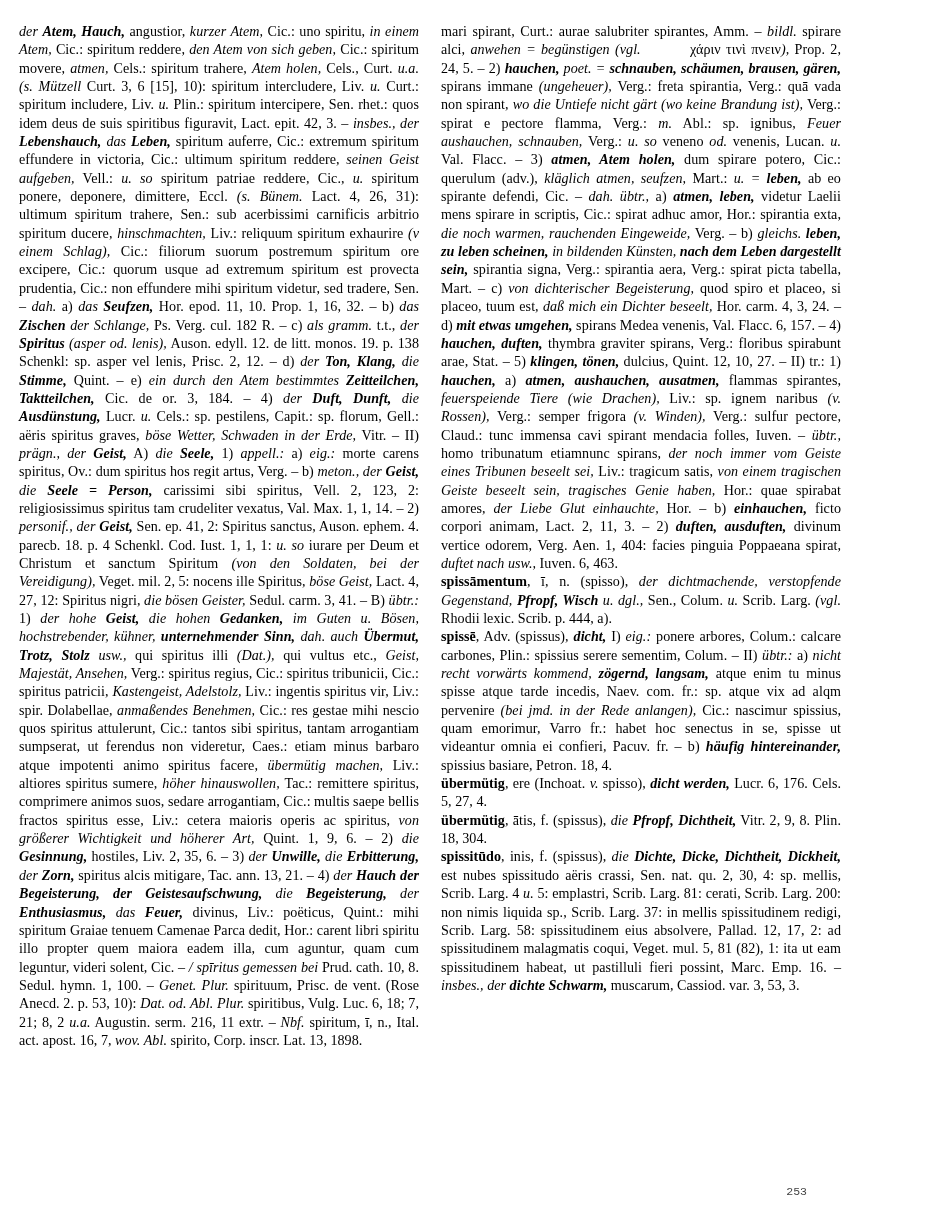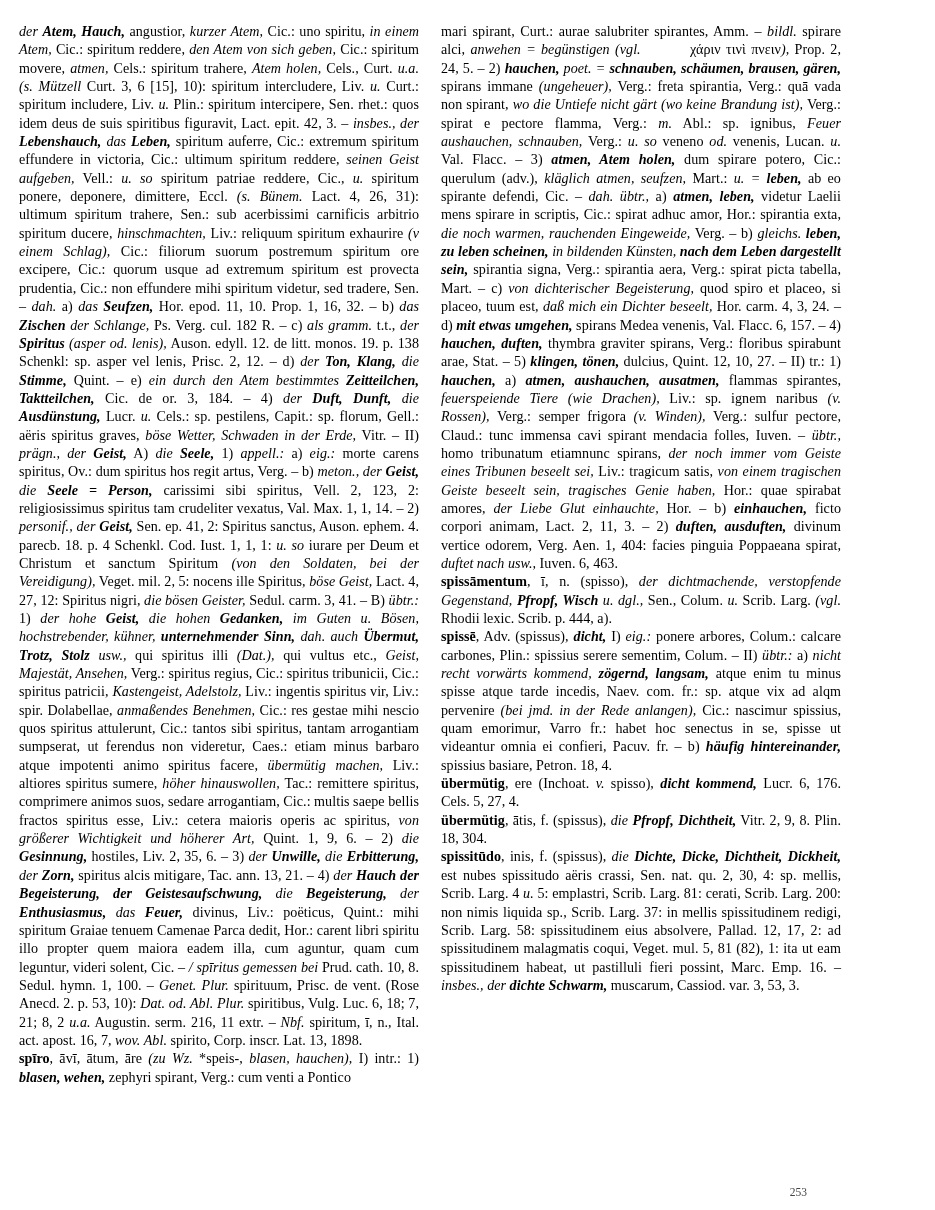--- a/index.html
+++ b/index.html
@@ -52,39 +52,38 @@
   i   { font-style: italic; font-weight: normal; }
   .bi { font-weight: bold; font-style: italic; }
   .hw { font-weight: bold; font-style: normal; }
   .grk { font-family: Liberation Serif, serif; font-style: normal; margin-left: 44px; }
   #folio {
     position: absolute;
     right: 22px;
     bottom: 12px;
     font-size: 11.5px;
     color: #444444;
-    font-family: Liberation Serif, serif;
+    font-family: Liberation Mono, monospace;
     text-align: right;
   }
 </style>
 </head>
 <body>
 
 <div id="page">
   <div id="columns">
 
     <div class="column">
       <p class="para"><i>der </i><span class="bi">Atem, Hauch,</span> angustior, <i>kurzer Atem,</i> Cic.: uno spiritu, <i>in einem Atem,</i> Cic.: spiritum reddere, <i>den Atem von sich geben,</i> Cic.: spiritum movere, <i>atmen,</i> Cels.: spiritum trahere, <i>Atem holen,</i> Cels., Curt. <i>u.a. (s. Mützell</i> Curt. 3, 6 [15], 10): spiritum intercludere, Liv. <i>u.</i> Curt.: spiritum includere, Liv. <i>u.</i> Plin.: spiritum intercipere, Sen. rhet.: quos idem deus de suis spiritibus figuravit, Lact. epit. 42, 3. – <i>insbes., der </i><span class="bi">Lebenshauch, </span><i>das </i><span class="bi">Leben,</span> spiritum auferre, Cic.: extremum spiritum effundere in victoria, Cic.: ultimum spiritum reddere, <i>seinen Geist aufgeben,</i> Vell.: <i>u. so</i> spiritum patriae reddere, Cic., <i>u.</i> spiritum ponere, deponere, dimittere, Eccl. <i>(s. Bünem.</i> Lact. 4, 26, 31): ultimum spiritum trahere, Sen.: sub acerbissimi carnificis arbitrio spiritum ducere, <i>hinschmachten,</i> Liv.: reliquum spiritum exhaurire <i>(v einem Schlag),</i> Cic.: filiorum suorum postremum spiritum ore excipere, Cic.: quorum usque ad extremum spiritum est provecta prudentia, Cic.: non effundere mihi spiritum videtur, sed tradere, Sen. – <i>dah.</i> a) <i>das </i><span class="bi">Seufzen,</span> Hor. epod. 11, 10. Prop. 1, 16, 32. – b) <i>das </i><span class="bi">Zischen</span><i> der Schlange,</i> Ps. Verg. cul. 182 R. – c) <i>als gramm.</i> t.t., <i>der </i><span class="bi">Spiritus</span><i> (asper od. lenis),</i> Auson. edyll. 12. de litt. monos. 19. p. 138 Schenkl: sp. asper vel lenis, Prisc. 2, 12. – d) <i>der </i><span class="bi">Ton, Klang,</span><i> die </i><span class="bi">Stimme,</span> Quint. – e) <i>ein durch den Atem bestimmtes </i><span class="bi">Zeitteilchen, Taktteilchen,</span> Cic. de or. 3, 184. – 4) <i>der </i><span class="bi">Duft, Dunft,</span><i> die </i><span class="bi">Ausdünstung,</span> Lucr. <i>u.</i> Cels.: sp. pestilens, Capit.: sp. florum, Gell.: aëris spiritus graves, <i>böse Wetter, Schwaden in der Erde,</i> Vitr. – II) <i>prägn., der </i><span class="bi">Geist,</span> A) <i>die </i><span class="bi">Seele,</span> 1) <i>appell.:</i> a) <i>eig.:</i> morte carens spiritus, Ov.: dum spiritus hos regit artus, Verg. – b) <i>meton., der </i><span class="bi">Geist,</span><i> die </i><span class="bi">Seele = Person,</span> carissimi sibi spiritus, Vell. 2, 123, 2: religiosissimus spiritus tam crudeliter vexatus, Val. Max. 1, 1, 14. – 2) <i>personif., der </i><span class="bi">Geist,</span> Sen. ep. 41, 2: Spiritus sanctus, Auson. ephem. 4. parecb. 18. p. 4 Schenkl. Cod. Iust. 1, 1, 1: <i>u. so</i> iurare per Deum et Christum et sanctum Spiritum <i>(von den Soldaten, bei der Vereidigung),</i> Veget. mil. 2, 5: nocens ille Spiritus, <i>böse Geist,</i> Lact. 4, 27, 12: Spiritus nigri, <i>die bösen Geister,</i> Sedul. carm. 3, 41. – B) <i>übtr.:</i> 1) <i>der hohe </i><span class="bi">Geist,</span><i> die hohen </i><span class="bi">Gedanken,</span><i> im Guten u. Bösen, hochstrebender, kühner, </i><span class="bi">unternehmender Sinn,</span><i> dah. auch </i><span class="bi">Übermut, Trotz, Stolz</span><i> usw.,</i> qui spiritus illi <i>(Dat.),</i> qui vultus etc., <i>Geist, Majestät, Ansehen,</i> Verg.: spiritus regius, Cic.: spiritus tribunicii, Cic.: spiritus patricii, <i>Kastengeist, Adelstolz,</i> Liv.: ingentis spiritus vir, Liv.: spir. Dolabellae, <i>anmaßendes Benehmen,</i> Cic.: res gestae mihi nescio quos spiritus attulerunt, Cic.: tantos sibi spiritus, tantam arrogantiam sumpserat, ut ferendus non videretur, Caes.: etiam minus barbaro atque impotenti animo spiritus facere, <i>übermütig machen,</i> Liv.: altiores spiritus sumere, <i>höher hinauswollen,</i> Tac.: remittere spiritus, comprimere animos suos, sedare arrogantiam, Cic.: multis saepe bellis fractos spiritus esse, Liv.: cetera maioris operis ac spiritus, <i>von größerer Wichtigkeit und höherer Art,</i> Quint. 1, 9, 6. – 2) <i>die </i><span class="bi">Gesinnung,</span> hostiles, Liv. 2, 35, 6. – 3) <i>der </i><span class="bi">Unwille,</span><i> die </i><span class="bi">Erbitterung,</span><i> der </i><span class="bi">Zorn,</span> spiritus alcis mitigare, Tac. ann. 13, 21. – 4) <i>der </i><span class="bi">Hauch der Begeisterung, der Geistesaufschwung,</span><i> die </i><span class="bi">Begeisterung,</span><i> der </i><span class="bi">Enthusiasmus,</span><i> das </i><span class="bi">Feuer,</span> divinus, Liv.: poëticus, Quint.: mihi spiritum Graiae tenuem Camenae Parca dedit, Hor.: carent libri spiritu illo propter quem maiora eadem illa, cum aguntur, quam cum leguntur, videri solent, Cic. – <i>/ spīritus gemessen bei</i> Prud. cath. 10, 8. Sedul. hymn. 1, 100. – <i>Genet. Plur.</i> spirituum, Prisc. de vent. (Rose Anecd. 2. p. 53, 10): <i>Dat. od. Abl. Plur.</i> spiritibus, Vulg. Luc. 6, 18; 7, 21; 8, 2 <i>u.a.</i> Augustin. serm. 216, 11 extr. – <i>Nbf.</i> spiritum, ī, n., Ital. act. apost. 16, 7, <i>wov. Abl.</i> spirito, Corp. inscr. Lat. 13, 1898.</p>
-      <p class="entry hang"><span class="hw">spīro</span>, āvī, ātum, āre <i>(zu Wz.</i> *speis-, <i>blasen, hauchen),</i> I) intr.: 1) <span class="bi">blasen, wehen,</span> zephyri spirant, Verg.: cum venti a Pontico</p>
     </div>
 
     <div class="column">
       <p class="para">mari spirant, Curt.: aurae salubriter spirantes, Amm. – <i>bildl.</i> spirare alci, <i>anwehen = begünstigen (vgl. <span class="grk">χάριν τινὶ πνειν</span>),</i> Prop. 2, 24, 5. – 2) <span class="bi">hauchen,</span><i> poet. = </i><span class="bi">schnauben, schäumen, brausen, gären,</span> spirans immane <i>(ungeheuer),</i> Verg.: freta spirantia, Verg.: quā vada non spirant, <i>wo die Untiefe nicht gärt (wo keine Brandung ist),</i> Verg.: spirat e pectore flamma, Verg.: <i>m.</i> Abl.: sp. ignibus, <i>Feuer aushauchen, schnauben,</i> Verg.: <i>u. so</i> veneno <i>od.</i> venenis, Lucan. <i>u.</i> Val. Flacc. – 3) <span class="bi">atmen, Atem holen,</span> dum spirare potero, Cic.: querulum (adv.), <i>kläglich atmen, seufzen,</i> Mart.: <i>u. = </i><span class="bi">leben,</span> ab eo spirante defendi, Cic. – <i>dah. übtr.,</i> a) <span class="bi">atmen, leben,</span> videtur Laelii mens spirare in scriptis, Cic.: spirat adhuc amor, Hor.: spirantia exta, <i>die noch warmen, rauchenden Eingeweide,</i> Verg. – b) <i>gleichs. </i><span class="bi">leben, zu leben scheinen,</span><i> in bildenden Künsten, </i><span class="bi">nach dem Leben dargestellt sein,</span> spirantia signa, Verg.: spirantia aera, Verg.: spirat picta tabella, Mart. – c) <i>von dichterischer Begeisterung,</i> quod spiro et placeo, si placeo, tuum est, <i>daß mich ein Dichter beseelt,</i> Hor. carm. 4, 3, 24. – d) <span class="bi">mit etwas umgehen,</span> spirans Medea venenis, Val. Flacc. 6, 157. – 4) <span class="bi">hauchen, duften,</span> thymbra graviter spirans, Verg.: floribus spirabunt arae, Stat. – 5) <span class="bi">klingen, tönen,</span> dulcius, Quint. 12, 10, 27. – II) tr.: 1) <span class="bi">hauchen,</span> a) <span class="bi">atmen, aushauchen, ausatmen,</span> flammas spirantes, <i>feuerspeiende Tiere (wie Drachen),</i> Liv.: sp. ignem naribus <i>(v. Rossen),</i> Verg.: semper frigora <i>(v. Winden),</i> Verg.: sulfur pectore, Claud.: tunc immensa cavi spirant mendacia folles, Iuven. – <i>übtr.,</i> homo tribunatum etiamnunc spirans, <i>der noch immer vom Geiste eines Tribunen beseelt sei,</i> Liv.: tragicum satis, <i>von einem tragischen Geiste beseelt sein, tragisches Genie haben,</i> Hor.: quae spirabat amores, <i>der Liebe Glut einhauchte,</i> Hor. – b) <span class="bi">einhauchen,</span> ficto corpori animam, Lact. 2, 11, 3. – 2) <span class="bi">duften, ausduften,</span> divinum vertice odorem, Verg. Aen. 1, 404: facies pinguia Poppaeana spirat, <i>duftet nach usw.,</i> Iuven. 6, 463.</p>
       <p class="entry hang"><span class="hw">spissāmentum</span>, ī, n. (spisso), <i>der dichtmachende, verstopfende Gegenstand, </i><span class="bi">Pfropf, Wisch</span><i> u. dgl.,</i> Sen., Colum. <i>u.</i> Scrib. Larg. <i>(vgl.</i> Rhodii lexic. Scrib. p. 444, a).</p>
       <p class="entry hang"><span class="hw">spissē</span>, Adv. (spissus), <span class="bi">dicht,</span> I) <i>eig.:</i> ponere arbores, Colum.: calcare carbones, Plin.: spissius serere sementim, Colum. – II) <i>übtr.:</i> a) <i>nicht recht vorwärts kommend, </i><span class="bi">zögernd, langsam,</span> atque enim tu minus spisse atque tarde incedis, Naev. com. fr.: sp. atque vix ad alqm pervenire <i>(bei jmd. in der Rede anlangen),</i> Cic.: nascimur spissius, quam emorimur, Varro fr.: habet hoc senectus in se, spisse ut videantur omnia ei confieri, Pacuv. fr. – b) <span class="bi">häufig hintereinander,</span> spissius basiare, Petron. 18, 4.</p>
-      <p class="entry hang"><span class="hw">übermütig</span>, ere (Inchoat. <i>v.</i> spisso), <span class="bi">dicht kommend,</span> Lucr. 6, 176. Cels. 5, 27, 4.</p>
+      <p class="entry hang"><span class="hw">übermütig</span>, ere (Inchoat. <i>v.</i> spisso), <span class="bi">dicht werden,</span> Lucr. 6, 176. Cels. 5, 27, 4.</p>
       <p class="entry hang"><span class="hw">übermütig</span>, ātis, f. (spissus), <i>die </i><span class="bi">Pfropf, Dichtheit,</span> Vitr. 2, 9, 8. Plin. 18, 304.</p>
       <p class="entry hang"><span class="hw">spissitūdo</span>, inis, f. (spissus), <i>die </i><span class="bi">Dichte, Dicke, Dichtheit, Dickheit,</span> est nubes spissitudo aëris crassi, Sen. nat. qu. 2, 30, 4: sp. mellis, Scrib. Larg. 4 <i>u.</i> 5: emplastri, Scrib. Larg. 81: cerati, Scrib. Larg. 200: non nimis liquida sp., Scrib. Larg. 37: in mellis spissitudinem redigi, Scrib. Larg. 58: spissitudinem eius absolvere, Pallad. 12, 17, 2: ad spissitudinem malagmatis coqui, Veget. mul. 5, 81 (82), 1: ita ut eam spissitudinem habeat, ut pastilluli fieri possint, Marc. Emp. 16. – <i>insbes., der </i><span class="bi">dichte Schwarm,</span> muscarum, Cassiod. var. 3, 53, 3.</p>
     </div>
 
   </div>
   <div id="folio">253</div>
 </div>
 
 </body></html>

